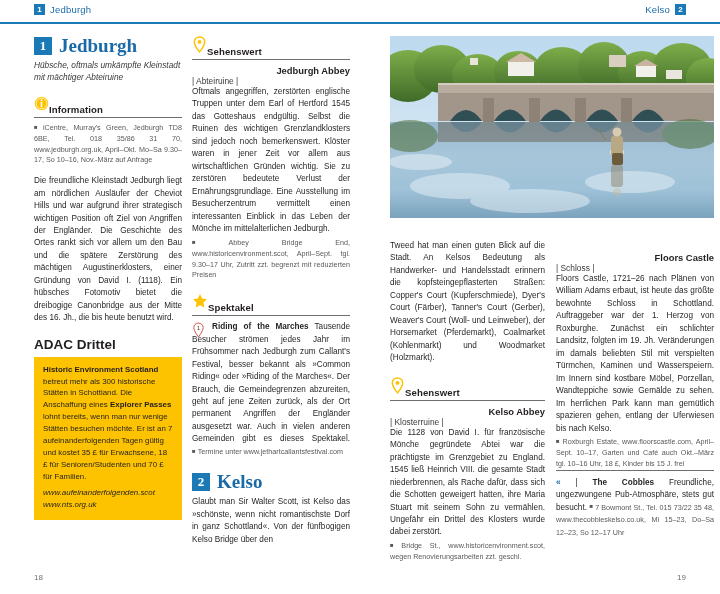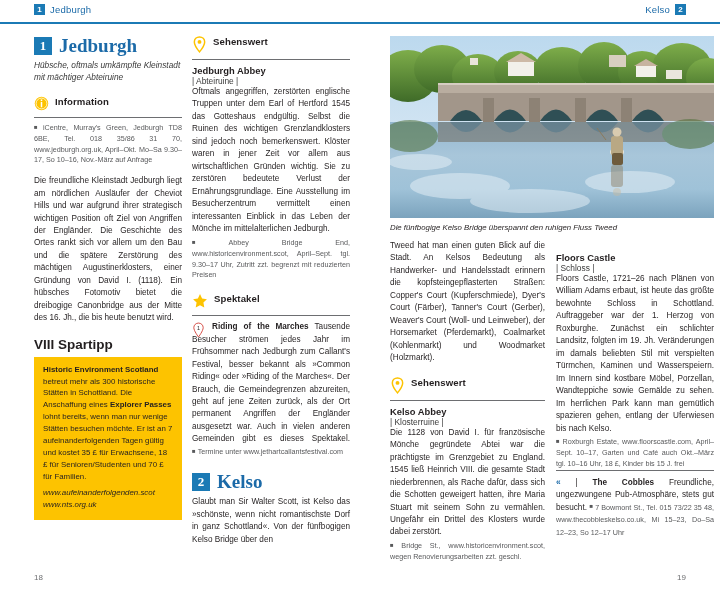--- a/index.html
+++ b/index.html
@@ -65,39 +65,39 @@
     font-family: "Liberation Serif", serif;
     font-size: 19px; font-weight: bold; color: #1b6aa8;
     line-height: 1;
   }
   .place-sub {
     font-style: italic; font-size: 8.3px; line-height: 1.42;
     color: #3a3a3a; margin-bottom: 12px;
   }
 
   .sec-head {
-    display: flex; align-items: flex-start; gap: 6px;
+    display: flex; align-items: flex-end; 
     margin-bottom: 2px;
   }
   .sec-title {
     font-size: 9.6px; font-weight: bold; color: #231f20;
     letter-spacing: .1px;
   }
   .sec-rule {
     height: 1px; background: #6d6e71; margin-bottom: 5px;
   }
 
   .body-txt {
     font-size: 8.2px; line-height: 1.52;
     text-align: justify; color: #231f20;
     hyphens: auto;
   }
   .body-txt.first { margin-top: 9px; }
   .poi-name {
-    font-size: 9.4px; font-weight: bold; margin-bottom: 0px;
+    font-size: 9.4px; font-weight: bold; margin-bottom: 0px; text-align: right;
   }
   .poi-kind {
     font-size: 8.4px; color: #3a3a3a; margin-bottom: 0px;
   }
   .fineprint {
     font-size: 7.2px; line-height: 1.5;
     color: #58595b; text-align: justify;
     margin-top: 2px;
   }
   .sq { font-size: 6px; color: #58595b; vertical-align: 1.4px; margin-right: 2px; }
@@ -176,21 +176,21 @@
         <rect x="9" y="4.6" width="2" height="2.2" fill="#ffffff"></rect>
       </svg>
     </span>
     <span class="sec-title">Information</span>
   </div>
   <div class="sec-rule"></div>
   <div class="fineprint"><span class="sq">■</span><span>iCentre, Murray's Green, Jedburgh TD8 6BE, Tel. 018 35/86 31 70, www.jedburgh.org.uk, April–Okt. Mo–Sa 9.30–17, So 10–16, Nov.-März auf Anfrage</span></div>
 
   <div class="body-txt first">Die freundliche Kleinstadt Jedburgh liegt am nördlichen Ausläufer der Cheviot Hills und war aufgrund ihrer strategisch wichtigen Position oft Ziel von Angriffen der Engländer. Die Geschichte des Ortes rankt sich vor allem um den Bau und die spätere Zerstörung des mächtigen Augustinerklosters, einer Gründung von David I. (1118). Ein hübsches Fotomotiv bietet die dreibogige Canonbridge aus der Mitte des 16. Jh., die bis heute benutzt wird.</div>
 
-  <div class="tip-title">VIII Spartipp</div>
+  <div class="tip-title">ADAC Drittel</div>
   <div class="tip-box">
     <p style="margin:0 0 5px 0;">
       <b>Historic Environment Scotland</b><span> betreut mehr als 300 historische Stätten in Schottland. Die Anschaffung eines </span><b>Explorer Passes</b><span> lohnt bereits, wenn man nur wenige Stätten besuchen möchte. Er ist an 7 aufeinanderfolgenden Tagen gültig und kostet 35 £ für Erwachsene, 18 £ für Senioren/Studenten und 70 £ für Familien.</span>
     </p>
     <p style="margin:3px 0 0 0;"><i>www.aufeinanderfolgenden.scot</i></p>
     <p style="margin:0;"><i>www.nts.org.uk</i></p>
   </div>
 </div>
 
 <div class="col col-2">
@@ -330,21 +330,20 @@
         <circle cx="227" cy="96" r="4.5" fill="#d9cbb0"></circle>
         <path d="M216 104 l-9 -12" stroke="#8a7a5d" stroke-width="1" fill="none"></path>
       </g>
 
       <g opacity="0.45">
         <rect x="221" y="129" width="12" height="22" rx="3" fill="#8a7a5d"></rect>
         <circle cx="227" cy="156" r="4" fill="#c9bba0"></circle>
       </g>
     </svg>
   </div>
-  <div class="caption">Die fünfbogige Kelso Bridge überspannt den ruhigen Fluss Tweed</div>
 </div>
 
 <div class="col col-3" style="top:240px;">
   <div class="body-txt">Tweed hat man einen guten Blick auf die Stadt. An Kelsos Bedeutung als Handwerker- und Handelsstadt erinnern die kopfsteingepflasterten Straßen: Copper's Court (Kupferschmiede), Dyer's Court (Färber), Tanner's Court (Gerber), Weaver's Court (Woll- und Leinweber), der Horsemarket (Pferdemarkt), Coalmarket (Kohlenmarkt) und Woodmarket (Holzmarkt).</div>
 
   <div class="sec-head" style="margin-top:12px;">
     <span>
       <svg width="15" height="17" viewBox="0 0 20 23">
         <path d="M10 1.2c-4 0-7 3-7 6.8 0 4.8 7 13.5 7 13.5s7-8.7 7-13.5c0-3.8-3-6.8-7-6.8z" fill="none" stroke="#fdc300" stroke-width="2"></path>
         <circle cx="10" cy="8" r="2.6" fill="#fdc300"></circle>

